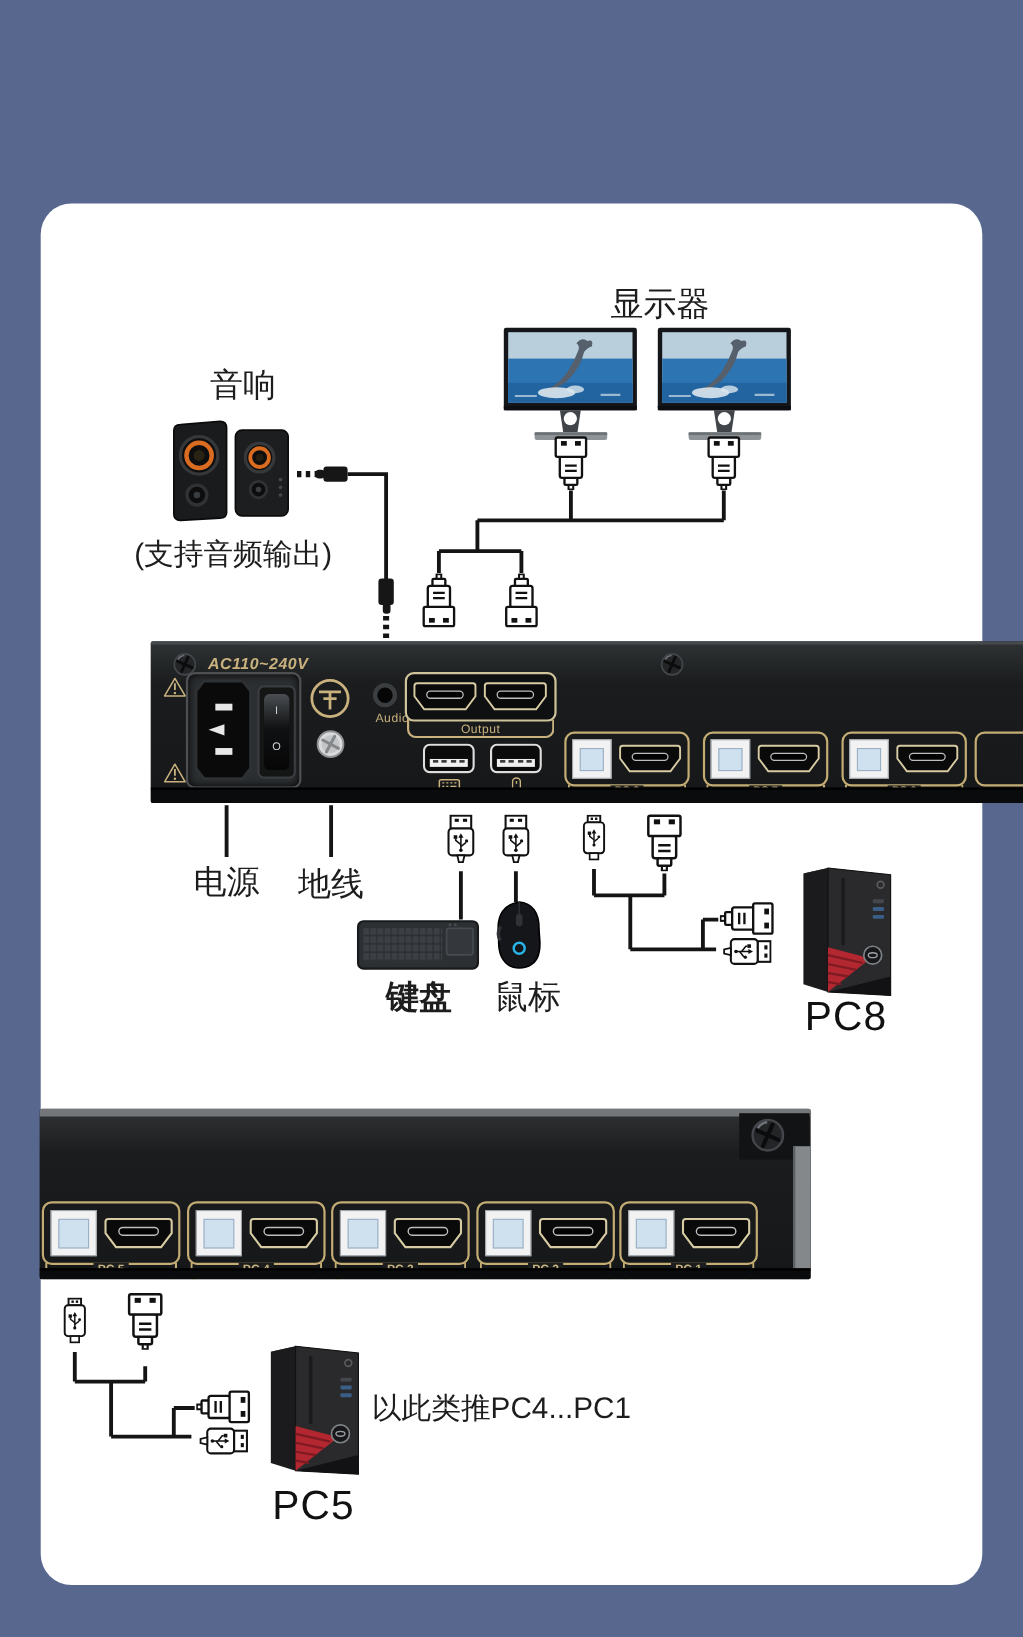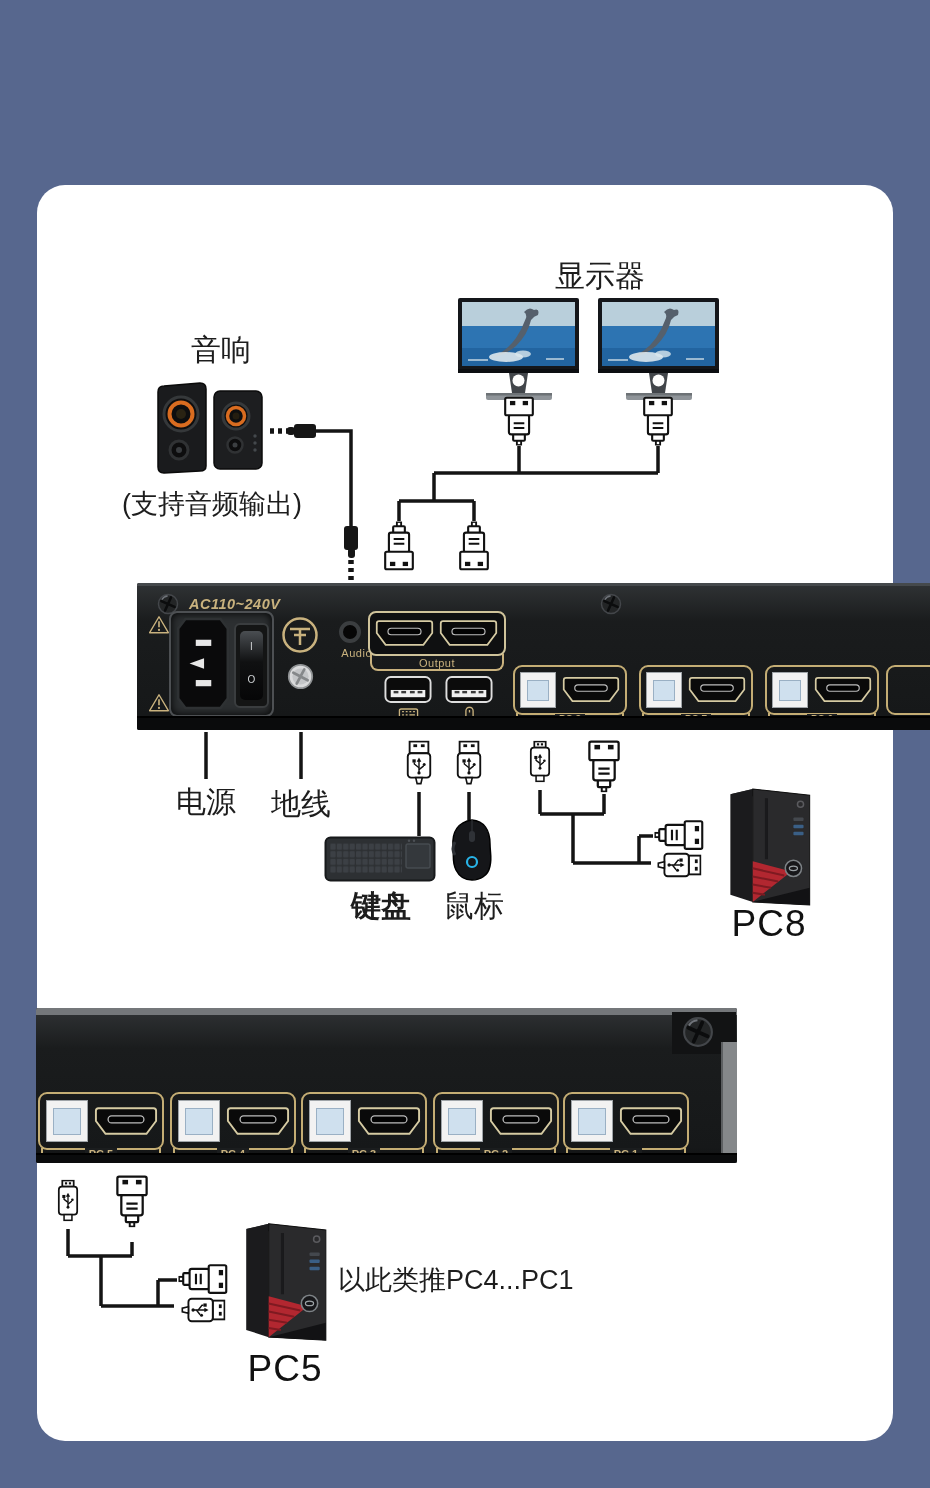--- a/index.html
+++ b/index.html
@@ -387,21 +387,21 @@
   <svg class="con" style="left:454px;top:736px;width:30px;height:56px;" viewBox="0 0 64 100">
       <use href="#s-usba-plug"></use>
     </svg>
   <svg class="con" style="left:324px;top:836px;width:112px;height:46px;" viewBox="0 0 112 46">
       <use href="#s-keyboard"></use>
     </svg>
   <svg class="con" style="left:446px;top:818px;width:52px;height:64px;" viewBox="0 0 52 64">
       <use href="#s-mouse"></use>
     </svg>
   <div class="abs cn-label" style="left:345px;top:886px;width:72px;font-weight:bold;">键盘</div>
-  <div class="abs cn-label" style="left:438px;top:886px;width:72px;">鼠标</div>
+  <div class="abs cn-label" style="left:438px;top:886px;width:72px;text-align:right;">鼠标</div>
 
   <svg class="con" style="left:526px;top:734px;width:28px;height:57px;" viewBox="0 0 64 100">
       <use href="#s-usbb-plug"></use>
     </svg>
   <svg class="con flipY" style="left:586px;top:735px;width:36px;height:58px;" viewBox="0 0 64 100">
       <use href="#s-hdmi-plug"></use>
     </svg>
   <svg class="con rotL" style="left:664px;top:806px;width:34px;height:58px;" viewBox="0 0 64 100">
       <use href="#s-hdmi-plug"></use>
     </svg>

